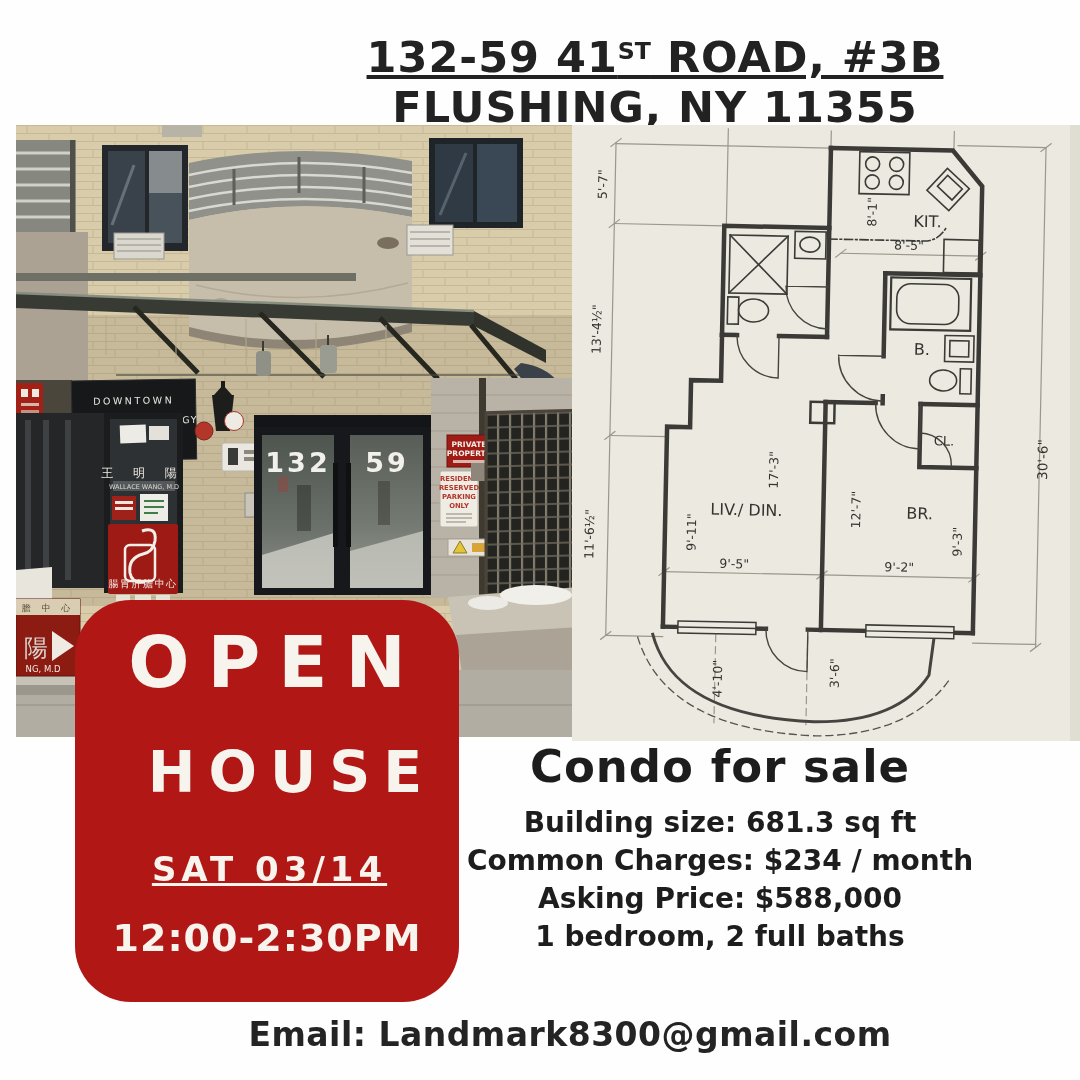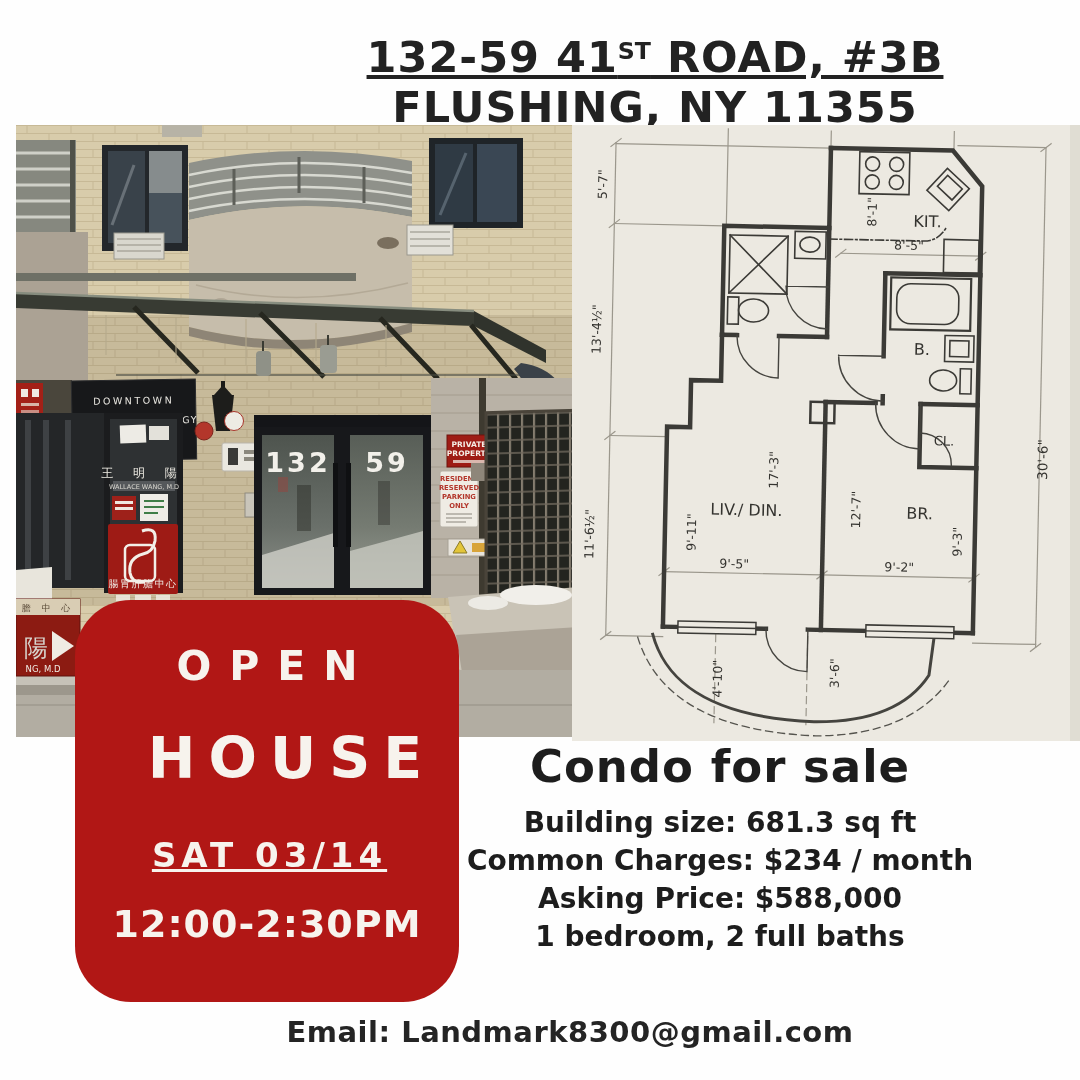--- a/index.html
+++ b/index.html
@@ -19,31 +19,31 @@
            font-weight:bold;color:#222;letter-spacing:1px;text-decoration:underline;}
   .address .l1{font-size:43px;line-height:50px;}
   .address .l1 sup{font-size:55%;vertical-align:13px;letter-spacing:0;}
   .address .l2{font-size:43px;line-height:50px;}
   
   .photo{position:absolute;left:16px;top:125px;width:563px;height:612px;}
   .floorplan{position:absolute;left:572px;top:125px;width:508px;height:616px;}
   
   .badge{position:absolute;left:75px;top:600px;width:384px;height:402px;border-radius:56px;
          background:#B11715;color:#F7F3ED;text-align:center;z-index:5;}
-  .badge .b1{font-size:41px;font-weight:bold;letter-spacing:18px;text-indent:18px;margin-top:42px;}
+  .badge .b1{font-size:72px;font-weight:bold;letter-spacing:18px;text-indent:18px;margin-top:20px;}
   .badge .b2{font-size:57px;font-weight:bold;letter-spacing:13px;text-indent:13px;margin-top:35px;padding-left:36px;}
   .badge .b3{font-size:34px;font-weight:bold;letter-spacing:5px;text-indent:5px;margin-top:44px;text-decoration:underline;}
   .badge .b4{font-size:38px;font-weight:bold;letter-spacing:1px;margin-top:27px;}
   
   .listing{position:absolute;left:420px;top:740px;width:600px;text-align:center;color:#1d1d1d;}
   .listing .title{font-size:45px;font-weight:bold;letter-spacing:1px;}
   .listing .rows{margin-top:11px;font-size:28px;font-weight:bold;line-height:38px;}
   
   .email{position:absolute;left:90px;top:1015px;width:960px;text-align:center;
-         font-size:29px;font-weight:bold;color:#242424;letter-spacing:.5px;}
+         font-size:33px;font-weight:bold;color:#242424;letter-spacing:.5px;}
   svg text{font-family:"DejaVu Sans","Liberation Sans",sans-serif;}
 </style>
 </head>
 <body>
 
 <div class="page">
 
 
   <div class="address">
     <div class="l1"><span>132-59 41</span><sup>ST</sup><span> ROAD, #3B</span></div>

